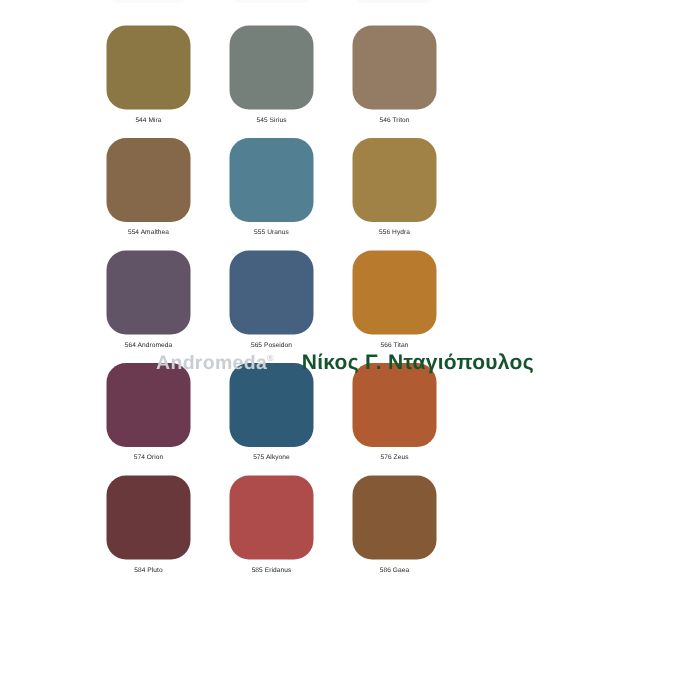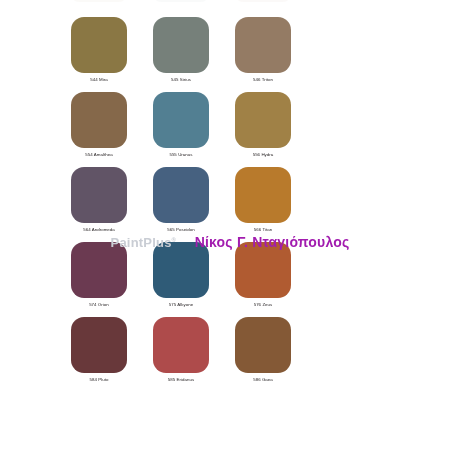--- a/index.html
+++ b/index.html
@@ -93,21 +93,21 @@
     color: #c9cdd4;
     letter-spacing: 0.2px;
   }
   .watermark-brand sup {
     font-size: 6px;
     vertical-align: super;
   }
   .watermark-name {
     font-size: 14px;
     font-weight: bold;
-    color: #a21caf;
+    color: #14532d;
     letter-spacing: 0.2px;
     margin-left: 14px;
   }
 </style>
 </head>
 <body>
 
 <div id="palette-page">
 
   <div class="cutoff-row">
@@ -183,17 +183,17 @@
           <div class="swatch-label">585 Eridanus</div>
         </div>
         <div class="swatch-cell">
           <div class="swatch-chip" style="background: rgb(132, 89, 54);"></div>
           <div class="swatch-label">586 Gaea</div>
         </div>
       </div>
     </div>
 
   <div class="watermark">
-    <span class="watermark-brand"><span>PaintPlus</span><sup>®</sup></span>
+    <span class="watermark-brand"><span>Andromeda</span><sup>®</sup></span>
     <span class="watermark-name">Νίκος Γ. Νταγιόπουλος</span>
   </div>
 
 </div>
 
 </body></html>

